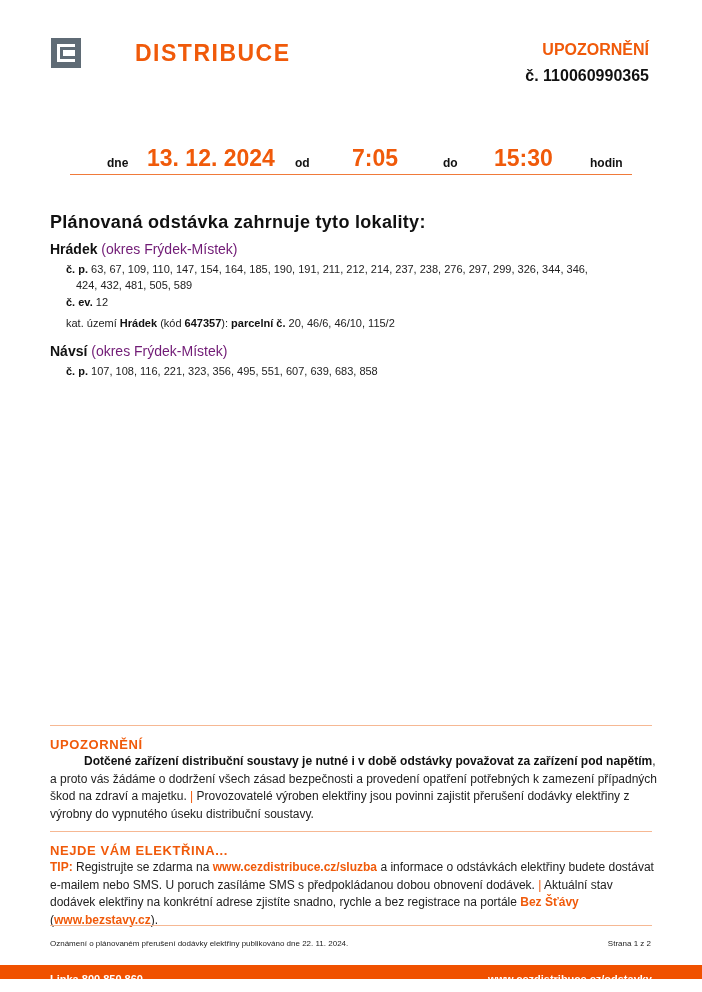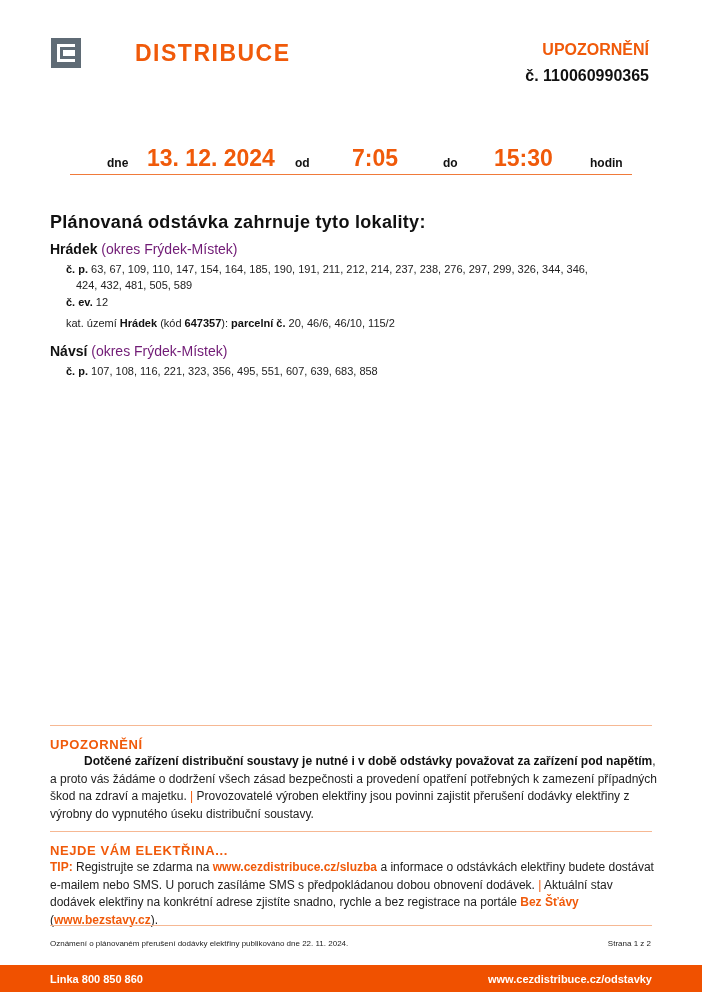--- a/index.html
+++ b/index.html
@@ -41,21 +41,21 @@
   .hr { left: 50px; width: 602px; height: 0; border-top: 1.5px solid #f6b893; }
   .sect-title { left: 50px; font-size: 13px; font-weight: bold; color: #f05a0a; letter-spacing: 0.6px; }
   .para { left: 50px; width: 610px; font-size: 12px; line-height: 17.5px; color: #222; }
   .para b { color: #111; padding-left: 34px; }
   .sep { color: #f05a0a; }
   .link { color: #f05a0a; font-weight: bold; }
 
   .footnote { left: 50px; top: 939px; font-size: 8px; color: #222; }
   .pagenum { right: 51px; top: 939px; font-size: 8px; color: #222; }
 
-  .footer { left: 0; top: 965px; width: 702px; height: 27px; background: #f05100; color: #fff; font-size: 11px; font-weight: bold; }
+  .footer { left: 0; top: 965px; width: 702px; height: 14px; background: #f05100; color: #fff; font-size: 11px; font-weight: bold; }
   .footer .fl { position: absolute; left: 50px; top: 8px; }
   .footer .fr { position: absolute; right: 50px; top: 8px; }
 </style>
 </head>
 <body>
 
 <div class="abs logo">
   <div class="logo-mark">
     <div class="e-outer"></div>
       <div class="e-mid"></div>

